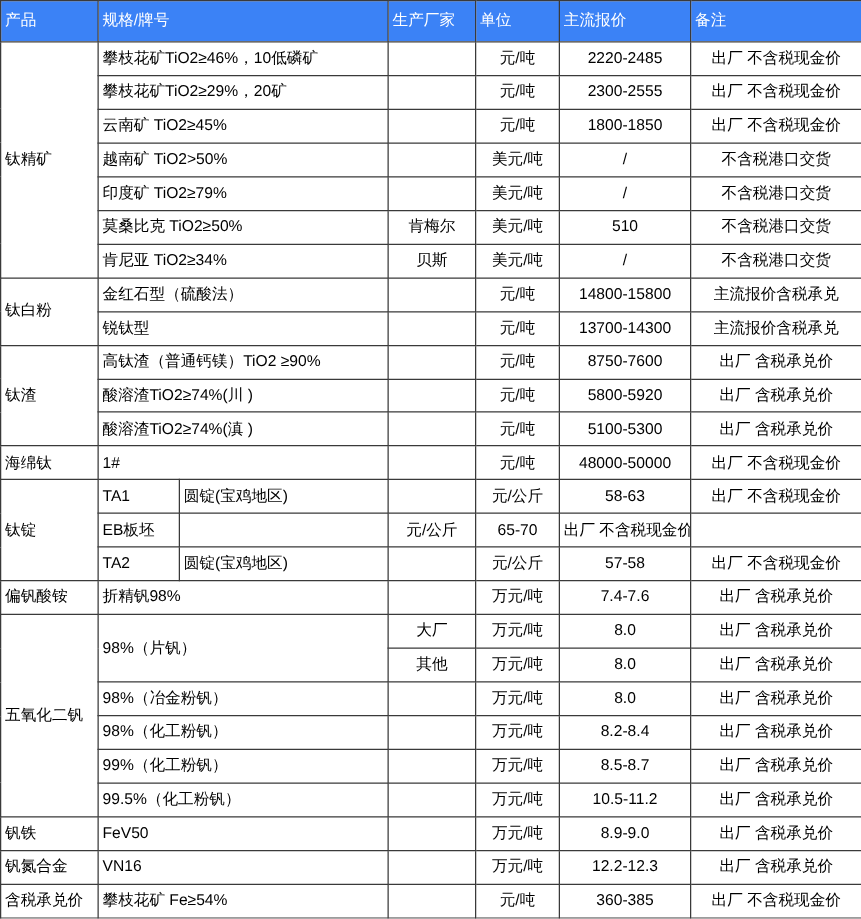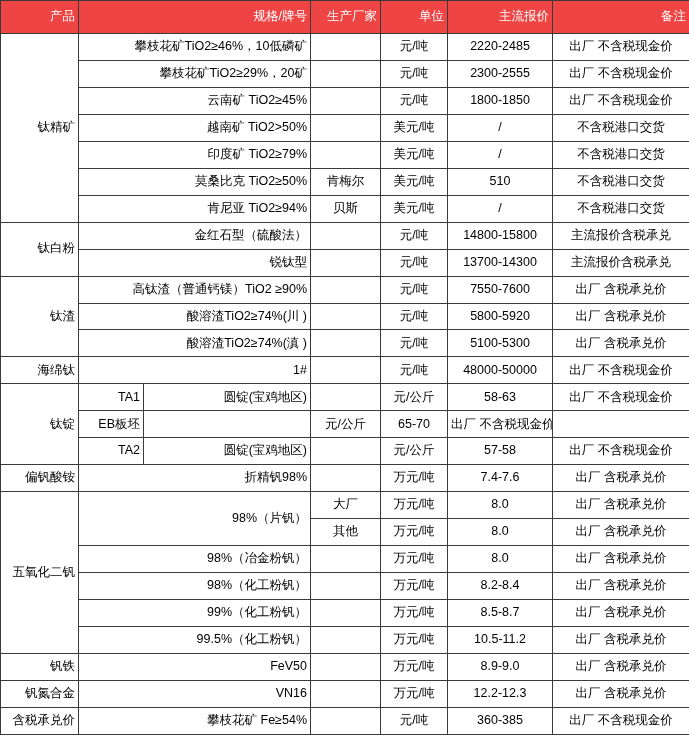--- a/index.html
+++ b/index.html
@@ -36,33 +36,33 @@
   table.price-table td {
     border: 1px solid #3a3a3a;
     font-size: 12.5px;
     line-height: 1.25;
     padding: 2px 3px;
     vertical-align: middle;
     white-space: nowrap;
     overflow: hidden;
   }
   thead th {
-    background: #ef4444;
+    background: #3b82f6;
     color: #ffffff;
     font-weight: normal;
-    text-align: right;
+    text-align: left;
     height: 28px;
     font-size: 13px;
   }
   td.cat {
-    text-align: right;
+    text-align: left;
     font-size: 13.5px;
   }
   td.spec {
-    text-align: right;
+    text-align: left;
     padding-left: 6px;
     font-size: 13px;
   }
   td.unit, td.price, td.note, td.maker {
     text-align: center;
     font-size: 12.5px;
   }
   td.note { font-size: 12px; }
 </style>
 </head>
@@ -127,21 +127,21 @@
           <td class="note">不含税港口交货</td>
         </tr>
         <tr>
           <td class="spec" colspan="2">莫桑比克 TiO2≥50%</td>
           <td class="maker">肯梅尔</td>
           <td class="unit">美元/吨</td>
           <td class="price">510</td>
           <td class="note">不含税港口交货</td>
         </tr>
         <tr>
-          <td class="spec" colspan="2">肯尼亚 TiO2≥94%</td>
+          <td class="spec" colspan="2">肯尼亚 TiO2≥34%</td>
           <td class="maker">贝斯</td>
           <td class="unit">美元/吨</td>
           <td class="price">/</td>
           <td class="note">不含税港口交货</td>
         </tr>
         <tr>
           <td class="cat" rowspan="2">钛白粉</td>
           <td class="spec" colspan="2">金红石型（硫酸法）</td>
           <td class="maker"></td>
           <td class="unit">元/吨</td>
@@ -153,21 +153,21 @@
           <td class="maker"></td>
           <td class="unit">元/吨</td>
           <td class="price">13700-14300</td>
           <td class="note">主流报价含税承兑</td>
         </tr>
         <tr>
           <td class="cat" rowspan="3">钛渣</td>
           <td class="spec" colspan="2">高钛渣（普通钙镁）TiO2 ≥90%</td>
           <td class="maker"></td>
           <td class="unit">元/吨</td>
-          <td class="price">7550-7600</td>
+          <td class="price">8750-7600</td>
           <td class="note">出厂 含税承兑价</td>
         </tr>
         <tr>
           <td class="spec" colspan="2">酸溶渣TiO2≥74%(川 )</td>
           <td class="maker"></td>
           <td class="unit">元/吨</td>
           <td class="price">5800-5920</td>
           <td class="note">出厂 含税承兑价</td>
         </tr>
         <tr>

